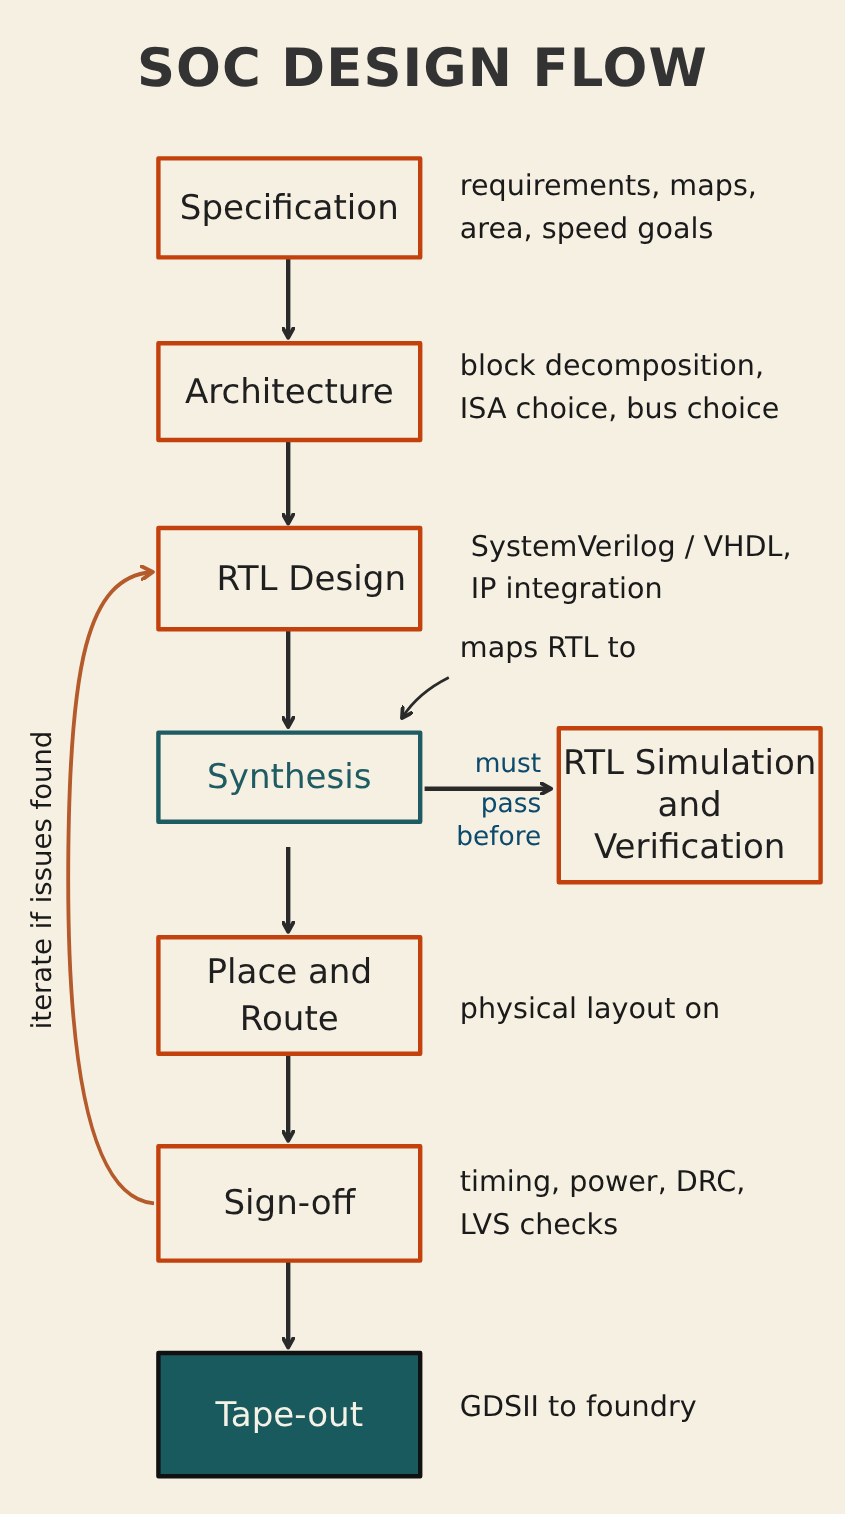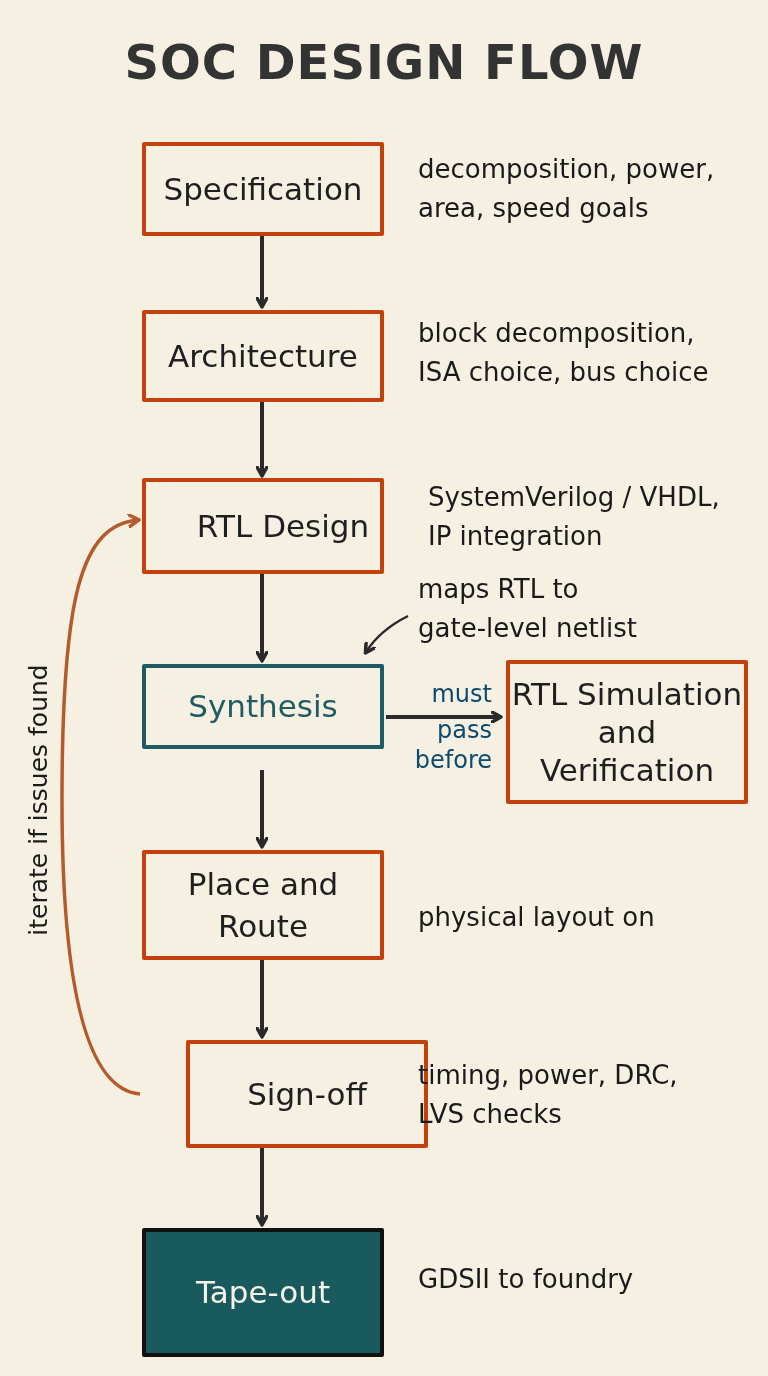--- a/index.html
+++ b/index.html
@@ -104,21 +104,21 @@
 
   <path d="M408,616 Q380,630 366,652" fill="none" stroke="#2a2a2a" stroke-width="2.5" marker-end="url(#arrow-dark)"></path>
 
   <path d="M140,1094 C 90,1090 62,1000 62,800 C 62,600 80,525 138,520" fill="none" stroke="#b55a2a" stroke-width="3.5" marker-end="url(#arrow-orange)"></path>
 </svg>
 
 <div class="box" style="left:142px; top:142px; width:242px; height:94px;">
   <span>Specification</span>
 </div>
 <div class="note" style="left:418px; top:150px;">
-  <div>decomposition, power,</div>
+  <div>requirements, maps,</div>
   <div>area, speed goals</div>
 </div>
 
 <div class="box" style="left:142px; top:310px; width:242px; height:92px;text-align:center;">
   <span>Architecture</span>
 </div>
 <div class="note" style="left:418px; top:314px;">
   <div>block decomposition,</div>
   <div>ISA choice, bus choice</div>
 </div>
@@ -126,21 +126,20 @@
 <div class="box" style="left:142px; top:478px; width:242px; height:96px;padding-left:40px;">
   <span>RTL Design</span>
 </div>
 <div class="note" style="left:428px; top:466px;margin-top:12px;">
   <div>SystemVerilog / VHDL,</div>
   <div>IP integration</div>
 </div>
 
 <div class="note" style="left:418px; top:570px;">
   <div>maps RTL to</div>
-  <div>gate-level netlist</div>
 </div>
 <div class="box teal-outline" style="left:142px; top:664px; width:242px; height:85px;">
   <span>Synthesis</span>
 </div>
 
 <div class="edge-label" style="left:392px; top:676px; width:100px; line-height:36px;">
   <div>must</div>
   <div>pass</div>
   <div style="margin-top:-6px;">before</div>
 </div>
@@ -156,28 +155,28 @@
 <div class="box" style="left:142px; top:850px; width:242px; height:110px; line-height:42px;">
   <div>
     <div>Place and</div>
     <div>Route</div>
   </div>
 </div>
 <div class="note" style="left:418px; top:866px;margin-top:32px;">
   <div>physical layout on</div>
 </div>
 
-<div class="box" style="left:142px; top:1040px; width:242px; height:108px;margin-left:44px;">
+<div class="box" style="left:142px; top:1040px; width:242px; height:108px;">
   <span>Sign-off</span>
 </div>
 <div class="note" style="left:418px; top:1056px;">
   <div>timing, power, DRC,</div>
   <div>LVS checks</div>
 </div>
 
-<div class="box filled" style="left:142px; top:1228px; width:242px; height:129px;">
+<div class="box filled" style="left:142px; top:1228px; width:242px; height:116px;">
   <span>Tape-out</span>
 </div>
 <div class="note" style="left:418px; top:1260px;">
   <div>GDSII to foundry</div>
 </div>
 
 <div class="side-label">iterate if issues found</div>
 
 </body></html>

